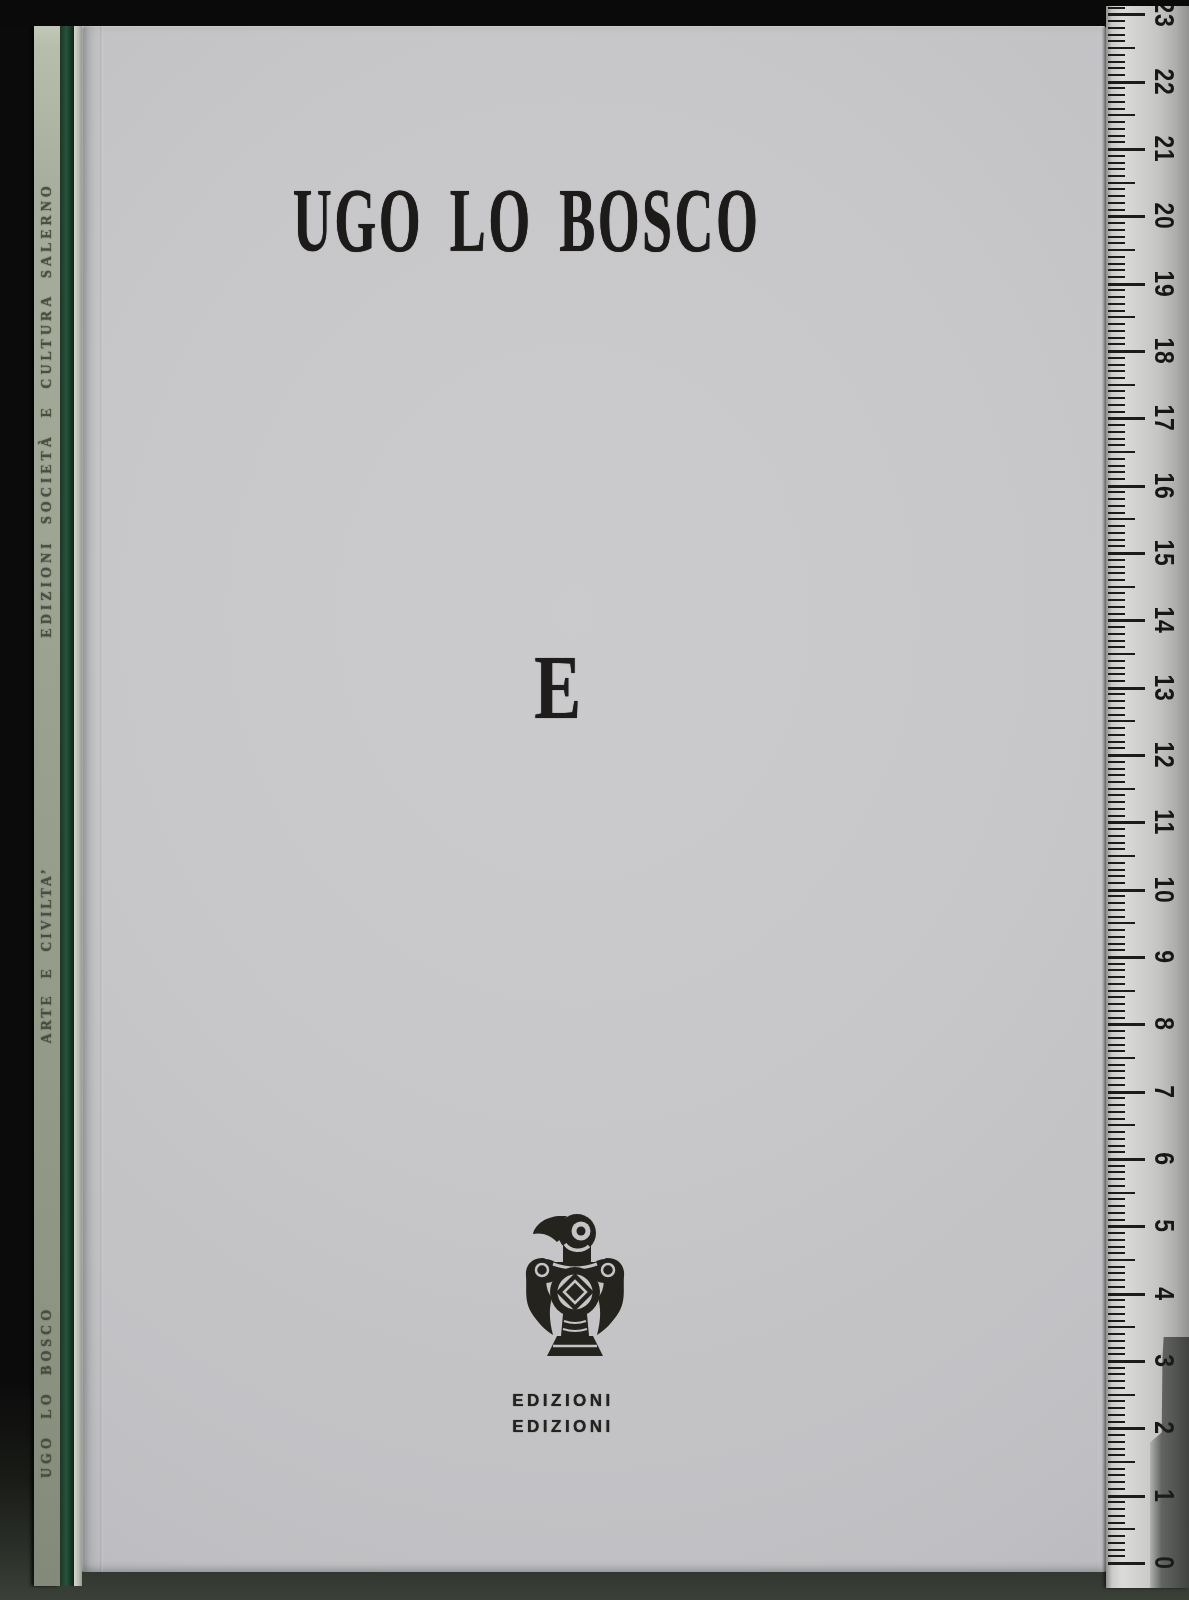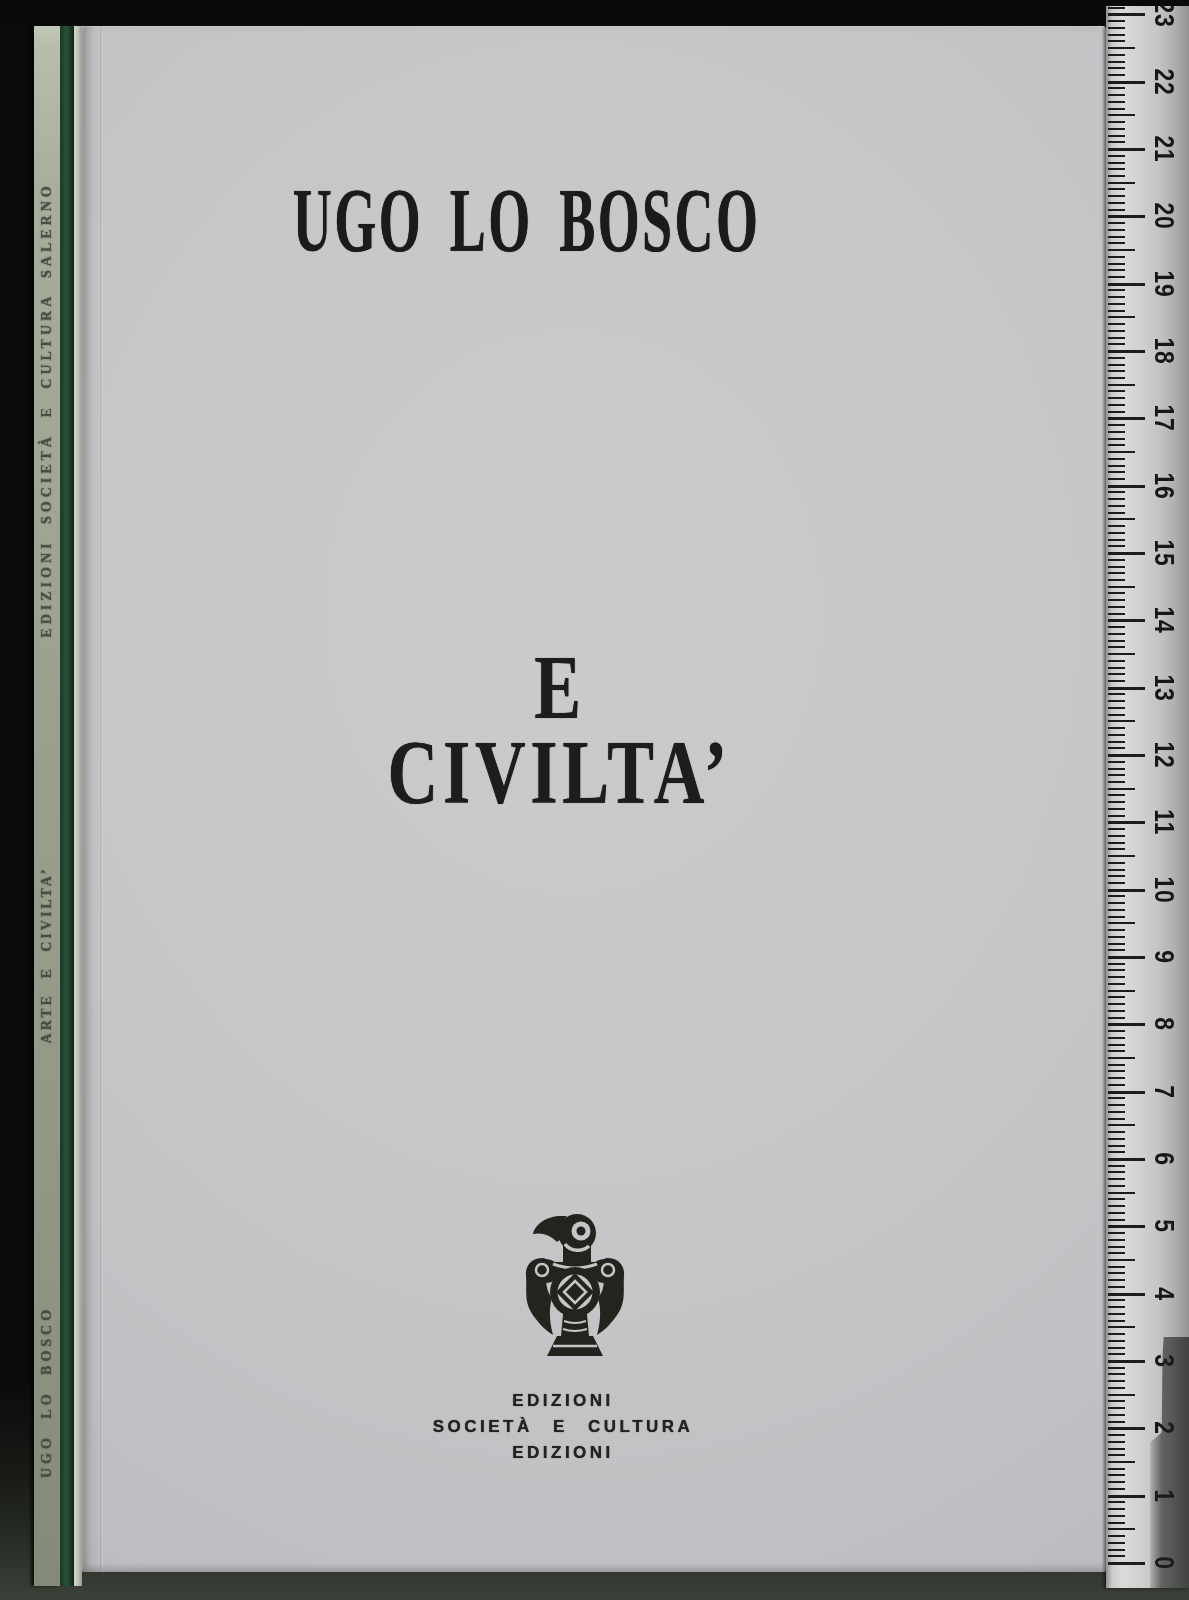--- a/index.html
+++ b/index.html
@@ -89,21 +89,20 @@
     <div class="spine-text st-b">ARTE E CIVILTA’</div>
     <div class="spine-text st-c">UGO LO BOSCO</div>
   </div>
 
   <div class="cover">
     <div class="crease"></div>
 
     <div class="author"><span>UGO LO BOSCO</span></div>
 
     <div class="t-line t2"><span>E</span></div>
-    <div class="t-line t3"><span>CIVILTA’</span></div>
 
     <svg class="eagle" viewBox="0 0 104 150" xmlns="http://www.w3.org/2000/svg">
       <g fill="#24231e">
         <path d="M38 8 C24 8 12 16 10 26 C18 24 28 27 34 34 L44 26 C40 18 40 12 44 8 Z"></path>
         <circle cx="54" cy="25" r="19"></circle>
         <rect x="40" y="36" width="28" height="22"></rect>
         <path d="M20 50 C8 50 2 58 3 68 C4 80 1 92 8 104 C14 114 22 122 30 127 C26 112 26 100 29 90 C24 84 22 76 24 66 C26 56 24 50 20 50 Z"></path>
         <path d="M84 50 C96 50 102 58 101 68 C100 80 103 92 96 104 C90 114 82 122 74 127 C78 112 78 100 75 90 C80 84 82 76 80 66 C78 56 80 50 84 50 Z"></path>
         <ellipse cx="22" cy="63" rx="15" ry="12"></ellipse>
         <ellipse cx="82" cy="63" rx="15" ry="12"></ellipse>
@@ -122,21 +121,20 @@
       <circle cx="52" cy="84" r="19" fill="none" stroke="#24231e" stroke-width="3"></circle>
       <path d="M40 106 L64 106 L66 128 L38 128 Z" fill="#24231e"></path>
       <path d="M41 113 Q52 117 63 113" stroke="#c5c5c7" stroke-width="2" fill="none"></path>
       <path d="M40 121 Q52 125 64 121" stroke="#c5c5c7" stroke-width="2" fill="none"></path>
       <path d="M34 128 L70 128 L80 148 L24 148 Z" fill="#24231e"></path>
       <path d="M30 138 L74 138" stroke="#c5c5c7" stroke-width="2.5"></path>
     </svg>
 
     <div class="publisher">
       <div class="p-line">EDIZIONI</div>
-      <div class="p-line">SOCIETÀ E CULTURA</div>
       <div class="p-line">EDIZIONI</div>
     </div>
   </div>
 
   <div class="ruler">
     <div class="ruler-ticks">
         <div class="tick cm" style="top: 1562px;"></div>
         <div class="tick mm" style="top: 1555.27px;"></div>
         <div class="tick mm" style="top: 1548.53px;"></div>
         <div class="tick mm" style="top: 1541.8px;"></div>

